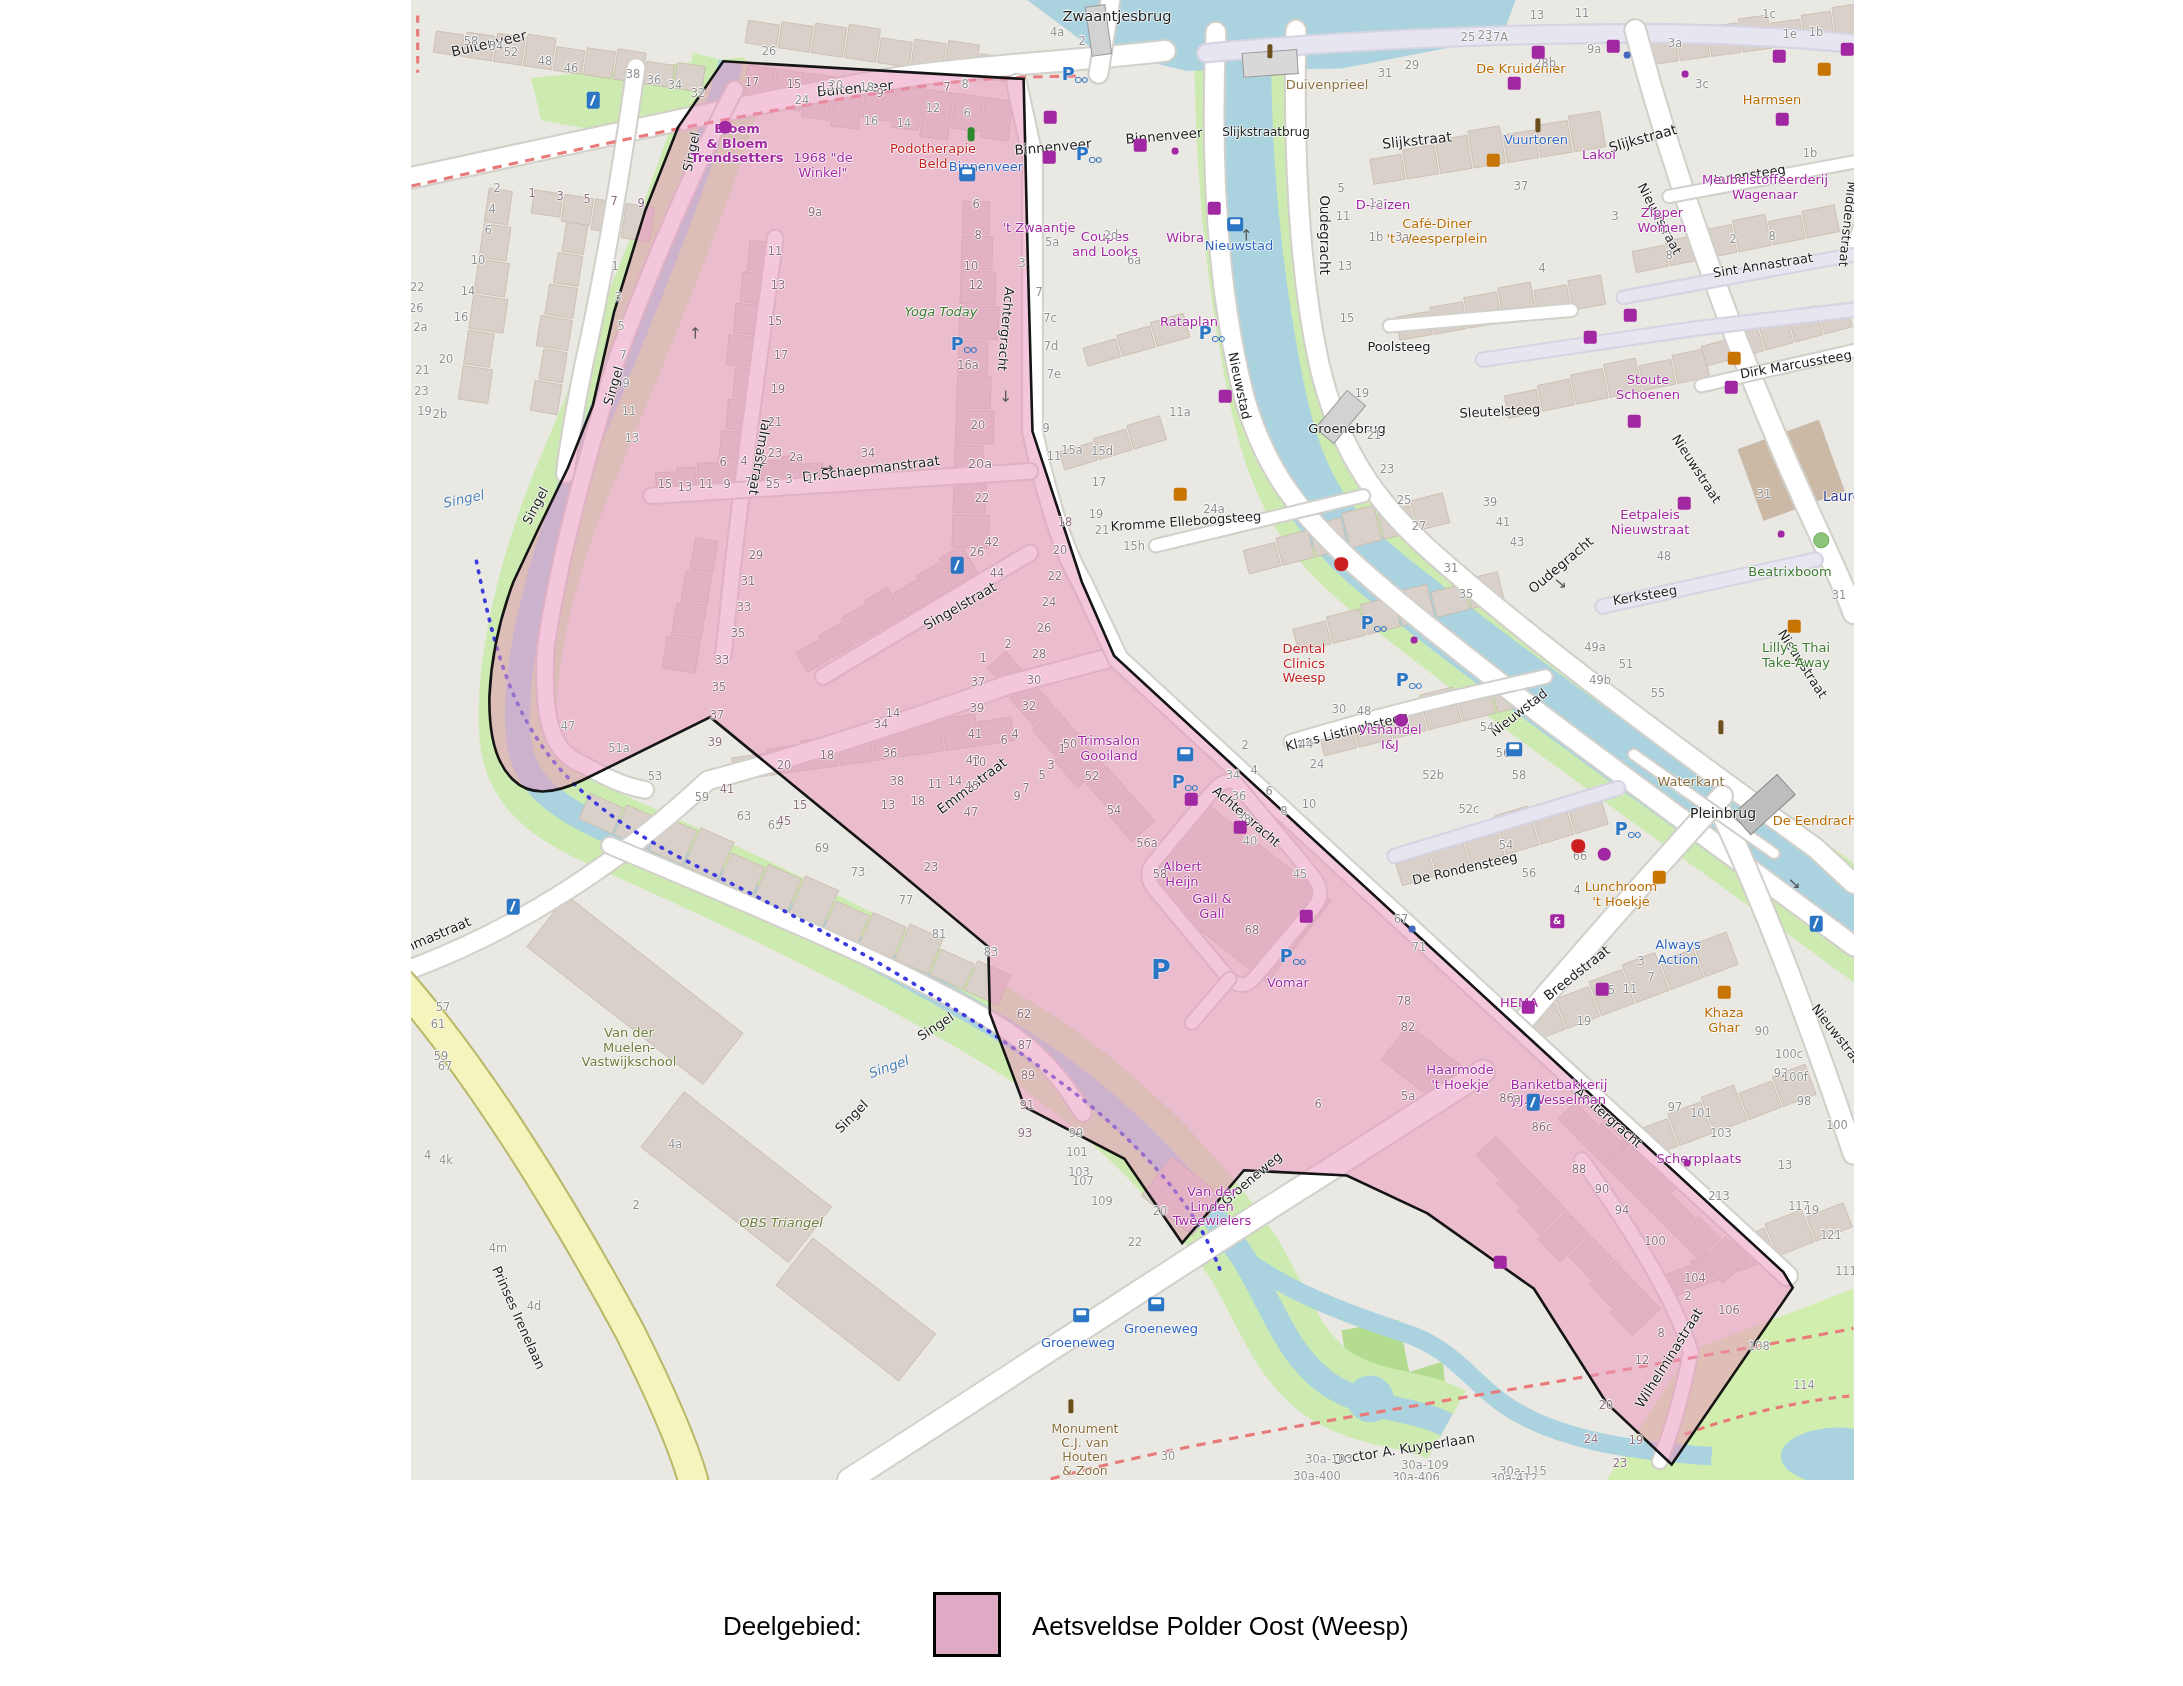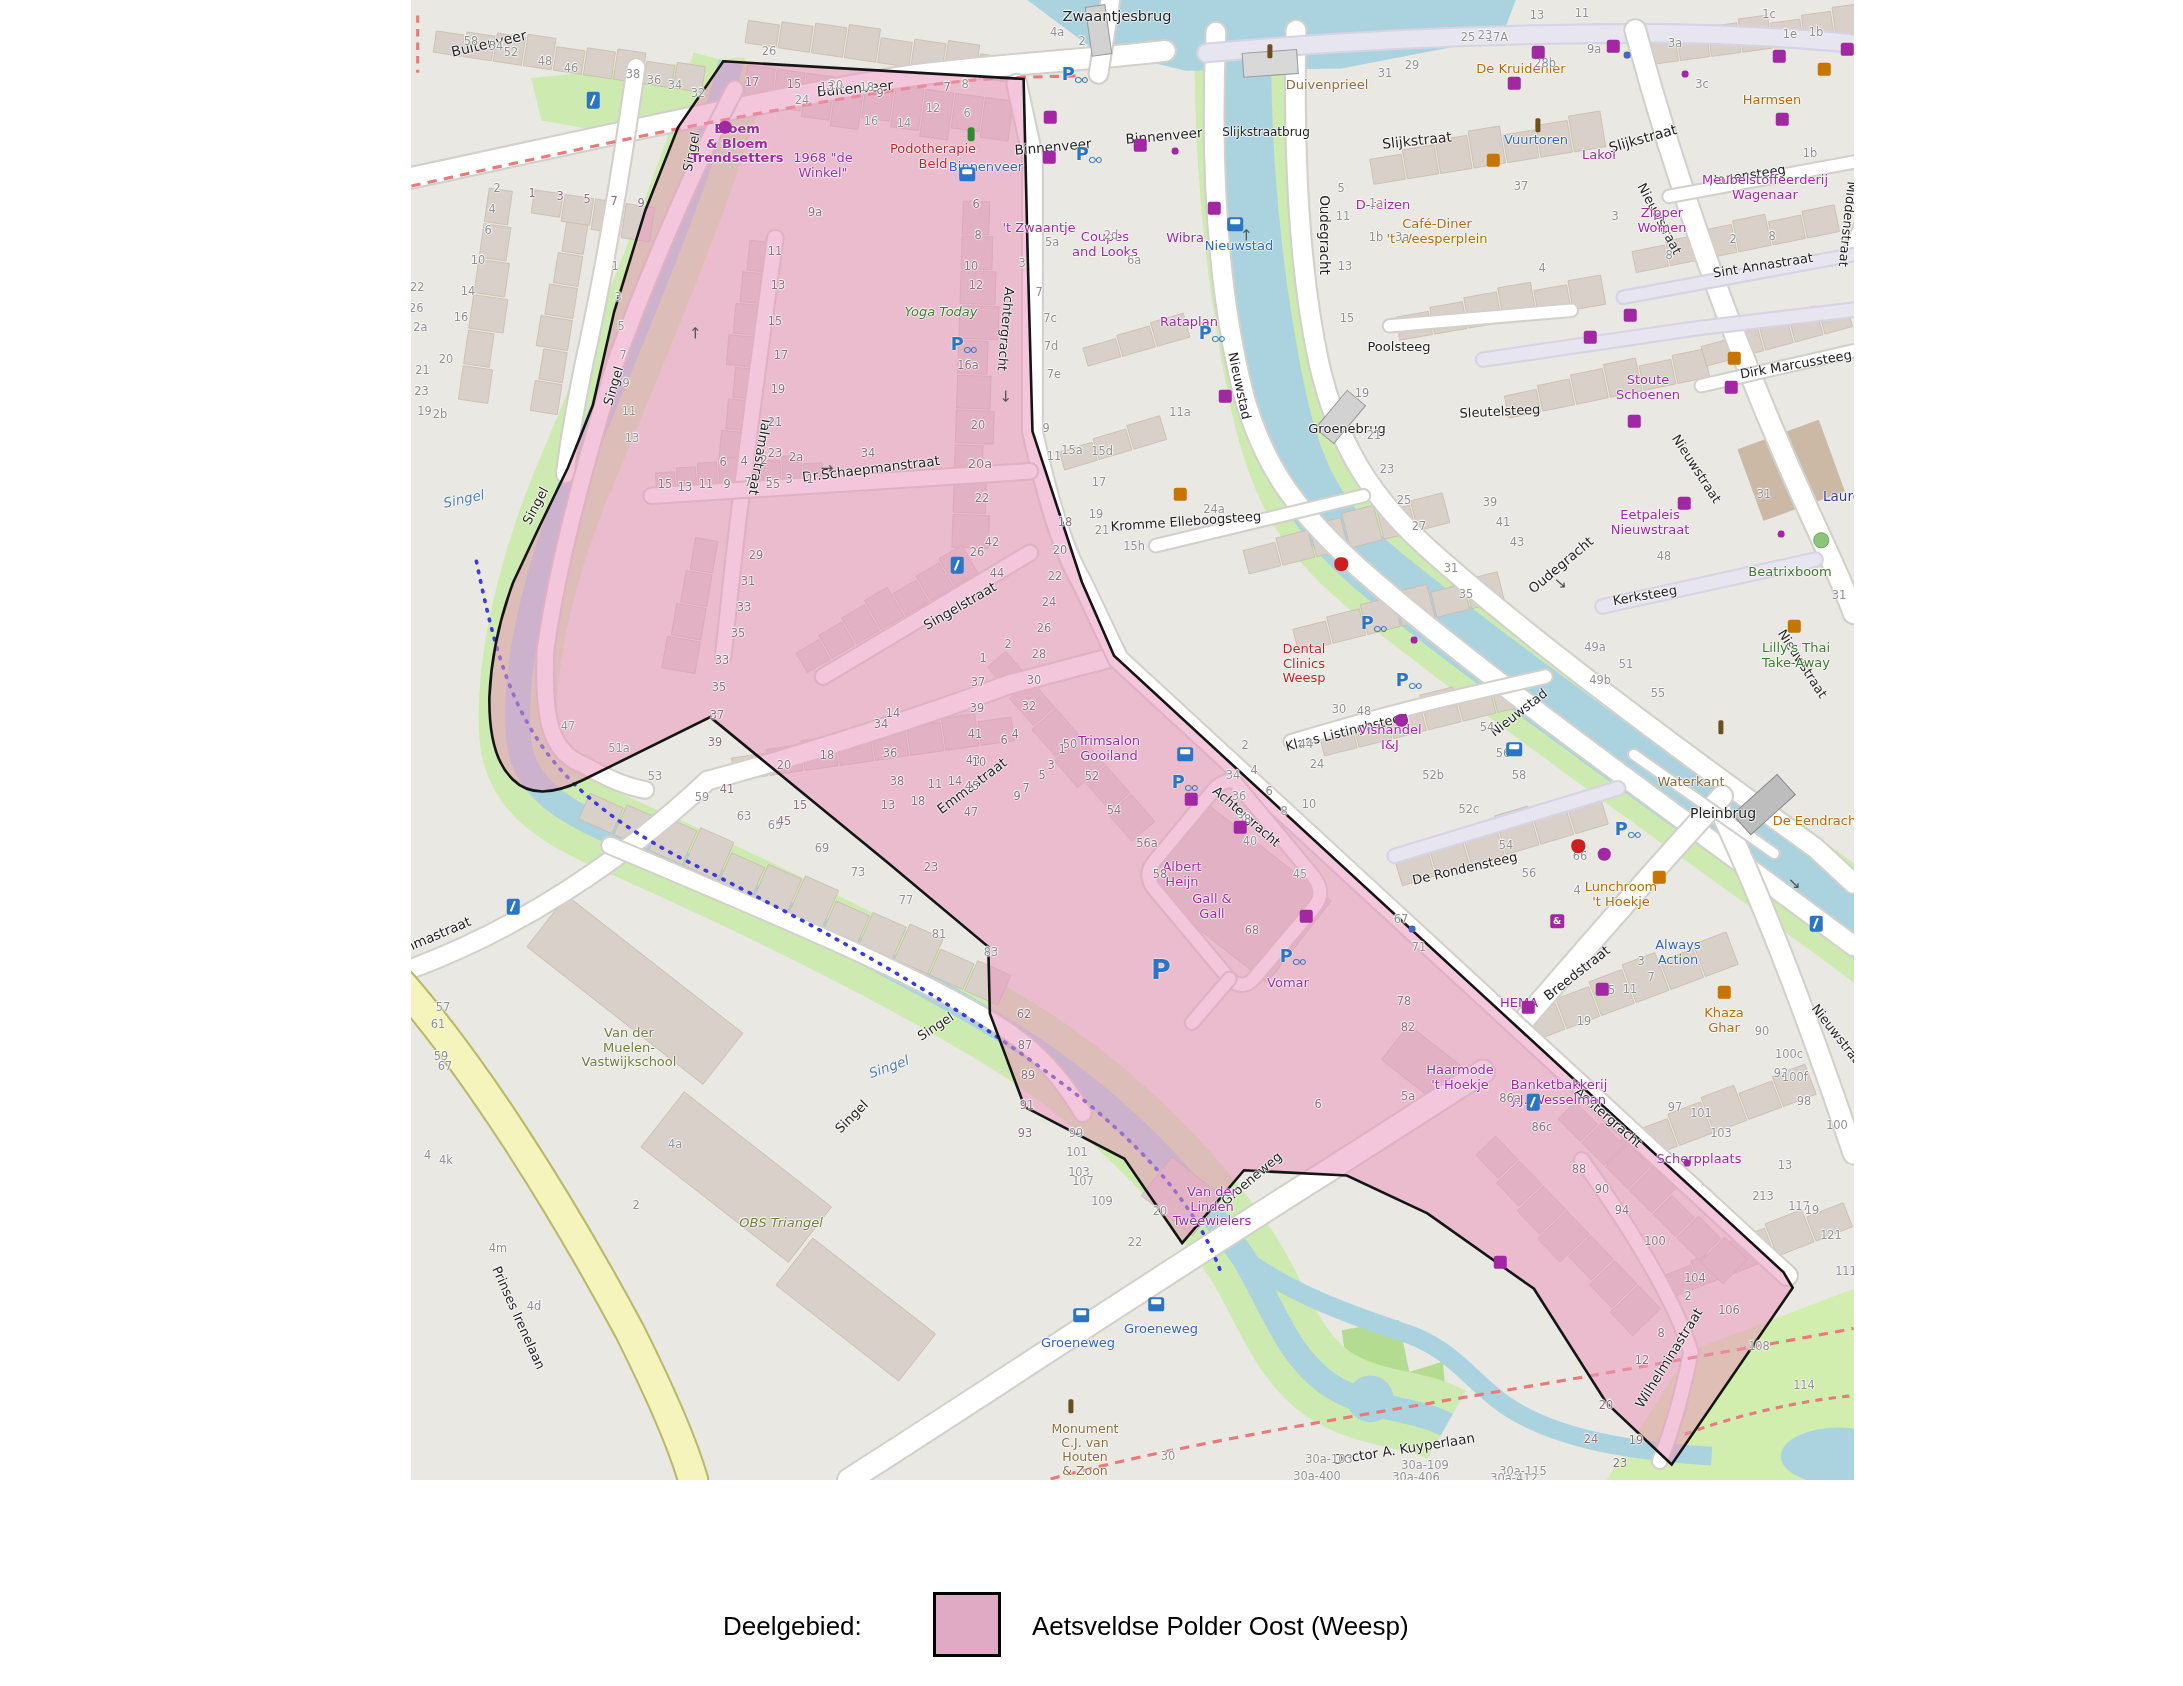--- a/index.html
+++ b/index.html
@@ -607,21 +607,21 @@
         <div class="lbl l-num" style="left: 1351px; top: 1031px; --r: 0deg; font-size: 11.4px;">90</div>
         <div class="lbl l-num" style="left: 1370px; top: 1073px; --r: 0deg; font-size: 11.4px;">92</div>
         <div class="lbl l-num" style="left: 1393px; top: 1101px; --r: 0deg; font-size: 11.4px;">98</div>
         <div class="lbl l-num" style="left: 1426px; top: 1125px; --r: 0deg; font-size: 11.4px;">100</div>
         <div class="lbl l-num" style="left: 1378px; top: 1054px; --r: 0deg; font-size: 11.4px;">100c</div>
         <div class="lbl l-num" style="left: 1384px; top: 1077px; --r: 0deg; font-size: 11.4px;">100f</div>
         <div class="lbl l-num" style="left: 1264px; top: 1107px; --r: 0deg; font-size: 11.4px;">97</div>
         <div class="lbl l-num" style="left: 1290px; top: 1113px; --r: 0deg; font-size: 11.4px;">101</div>
         <div class="lbl l-num" style="left: 1310px; top: 1133px; --r: 0deg; font-size: 11.4px;">103</div>
         <div class="lbl l-num" style="left: 1374px; top: 1165px; --r: 0deg; font-size: 11.4px;">13</div>
-        <div class="lbl l-num" style="left: 1352px; top: 1196px; --r: 0deg; font-size: 11.4px;">213</div>
+        <div class="lbl l-num" style="left: 1308px; top: 1196px; --r: 0deg; font-size: 11.4px;">213</div>
         <div class="lbl l-num" style="left: 1388px; top: 1206px; --r: 0deg; font-size: 11.4px;">117</div>
         <div class="lbl l-num" style="left: 1401px; top: 1210px; --r: 0deg; font-size: 11.4px;">19</div>
         <div class="lbl l-num" style="left: 1420px; top: 1235px; --r: 0deg; font-size: 11.4px;">121</div>
         <div class="lbl l-num" style="left: 1435px; top: 1271px; --r: 0deg; font-size: 11.4px;">111</div>
         <div class="lbl l-num" style="left: 1348px; top: 1346px; --r: 0deg; font-size: 11.4px;">108</div>
         <div class="lbl l-num" style="left: 1393px; top: 1385px; --r: 0deg; font-size: 11.4px;">114</div>
         <div class="lbl l-num" style="left: 769px; top: 412px; --r: 0deg; font-size: 11.4px;">11a</div>
         <div class="lbl l-num" style="left: 803px; top: 509px; --r: 0deg; font-size: 11.4px;">24a</div>
         <div class="lbl l-num" style="left: 723px; top: 546px; --r: 0deg; font-size: 11.4px;">15h</div>
         <div class="lbl l-num" style="left: 965px; top: 203px; --r: 0deg; font-size: 11.4px;">1a</div>

